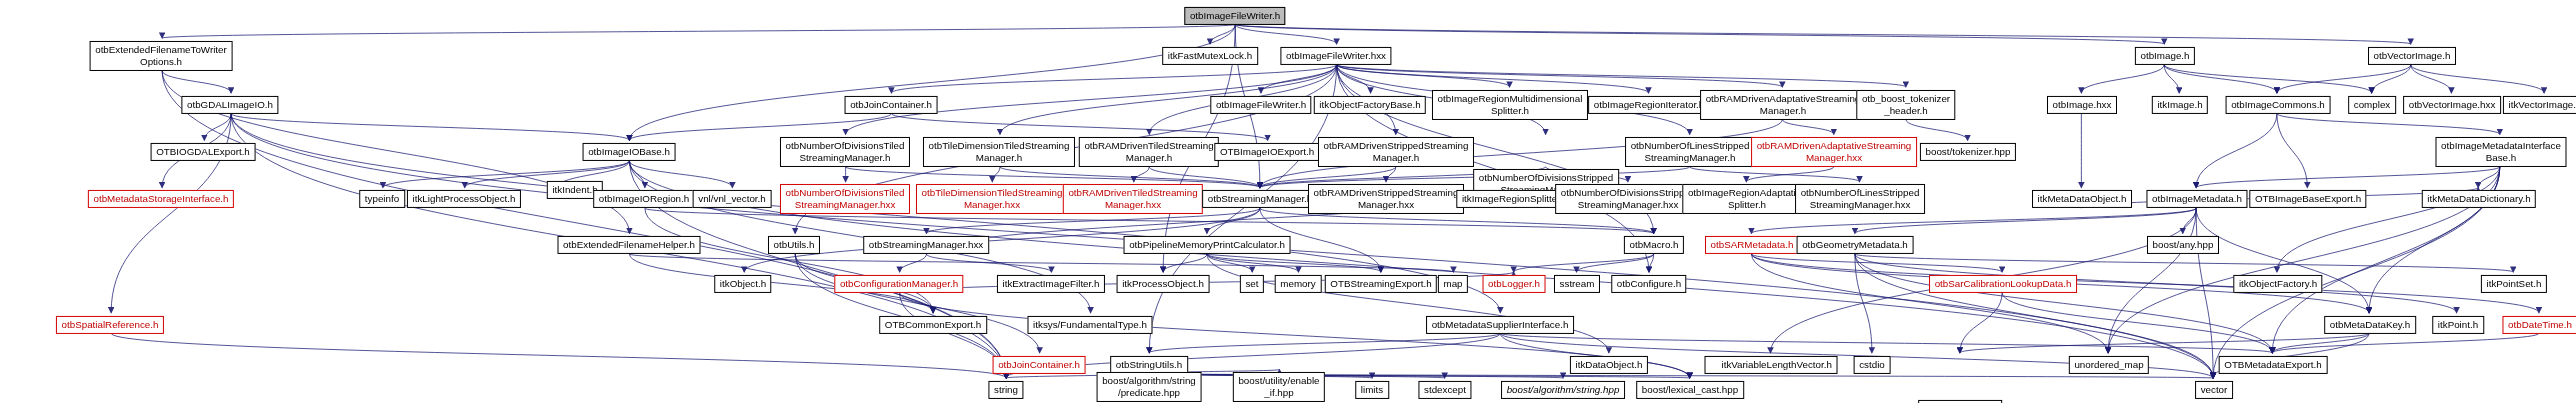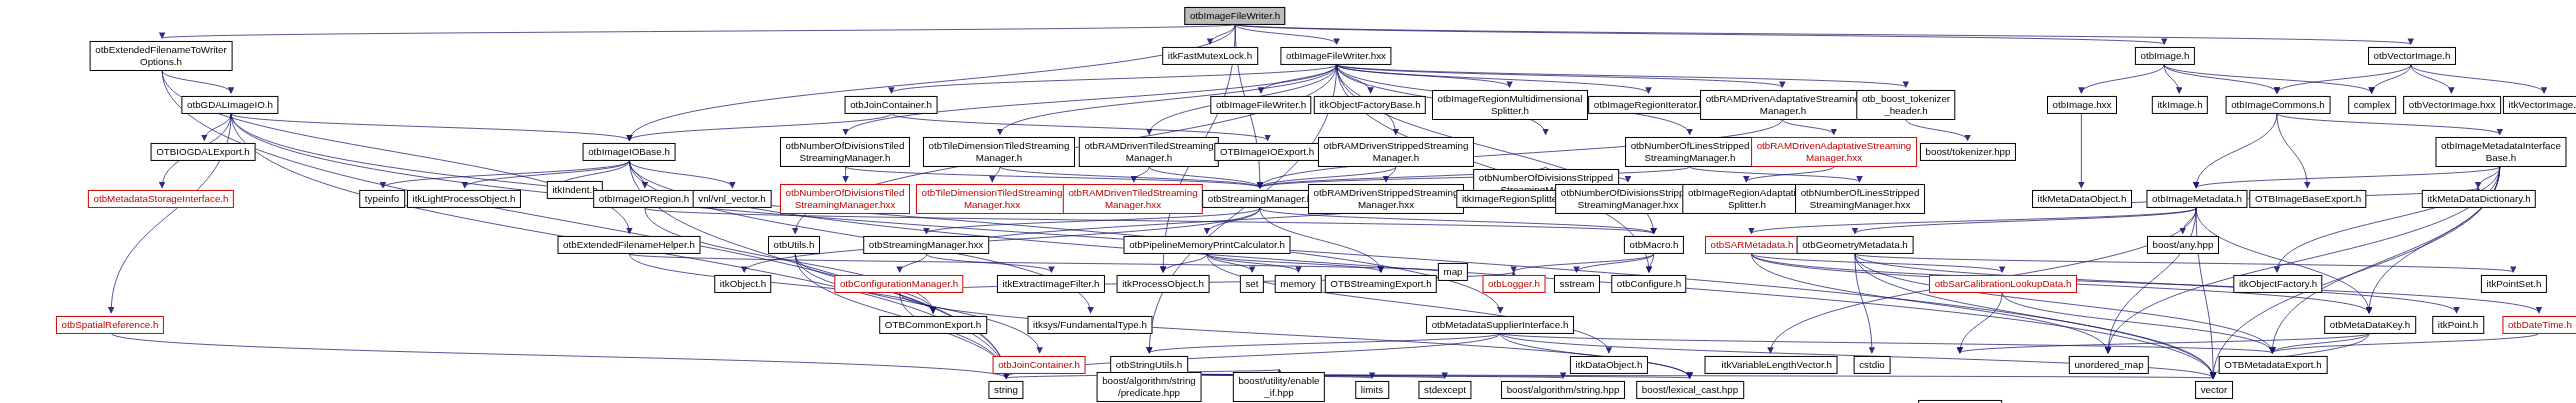--- a/index.html
+++ b/index.html
@@ -268,21 +268,21 @@
     <div class="node red" style="left: 1752px; top: 245px;">otbSARMetadata.h</div>
     <div class="node" style="left: 1855px; top: 245px;">otbGeometryMetadata.h</div>
     <div class="node" style="left: 2183px; top: 245px;">boost/any.hpp</div>
     <div class="node" style="left: 743px; top: 284px;">itkObject.h</div>
     <div class="node red" style="left: 899px; top: 284px;">otbConfigurationManager.h</div>
     <div class="node" style="left: 1051px; top: 284px;">itkExtractImageFilter.h</div>
     <div class="node" style="left: 1163px; top: 284px;">itkProcessObject.h</div>
     <div class="node" style="left: 1252px; top: 284px;">set</div>
     <div class="node" style="left: 1298px; top: 284px;">memory</div>
     <div class="node" style="left: 1381px; top: 284px;">OTBStreamingExport.h</div>
-    <div class="node" style="left: 1453px; top: 272px;">map</div>
+    <div class="node" style="left: 1453px; top: 284px;">map</div>
     <div class="node red" style="left: 1514px; top: 284px;">otbLogger.h</div>
     <div class="node" style="left: 1577px; top: 284px;">sstream</div>
     <div class="node" style="left: 1649px; top: 284px;">otbConfigure.h</div>
     <div class="node red" style="left: 2003px; top: 284px;">otbSarCalibrationLookupData.h</div>
     <div class="node" style="left: 2278px; top: 284px;">itkObjectFactory.h</div>
     <div class="node" style="left: 2514px; top: 284px;">itkPointSet.h</div>
     <div class="node red" style="left: 110px; top: 325px;">otbSpatialReference.h</div>
     <div class="node" style="left: 933px; top: 325px;">OTBCommonExport.h</div>
     <div class="node" style="left: 1090px; top: 325px;">itksys/FundamentalType.h</div>
     <div class="node" style="left: 1500px; top: 325px;">otbMetadataSupplierInterface.h</div>
@@ -297,17 +297,17 @@
     <div class="node" style="left: 1960px; top: 365px; margin-top: 44px;">boost/bimap.hpp</div>
     <div class="node" style="left: 2109px; top: 365px;">unordered_map</div>
     <div class="node" style="left: 2273px; top: 365px;">OTBMetadataExport.h</div>
     <div class="node" style="left: 1006px; top: 390px;">string</div>
     <div class="node" style="left: 1149px; top: 387px;">boost/algorithm/string
 /predicate.hpp</div>
     <div class="node" style="left: 1279px; top: 387px;">boost/utility/enable
 _if.hpp</div>
     <div class="node" style="left: 1372px; top: 390px;">limits</div>
     <div class="node" style="left: 1445px; top: 390px;">stdexcept</div>
-    <div class="node" style="left: 1563px; top: 390px;">boost/algorithm/string.hpp</div>
+    <div class="node" style="left: 1563px; top: 390px; font-style: italic;">boost/algorithm/string.hpp</div>
     <div class="node" style="left: 1690px; top: 390px;">boost/lexical_cast.hpp</div>
     <div class="node" style="left: 2214px; top: 390px;">vector</div>
   </div>
 
 
 </body></html>

